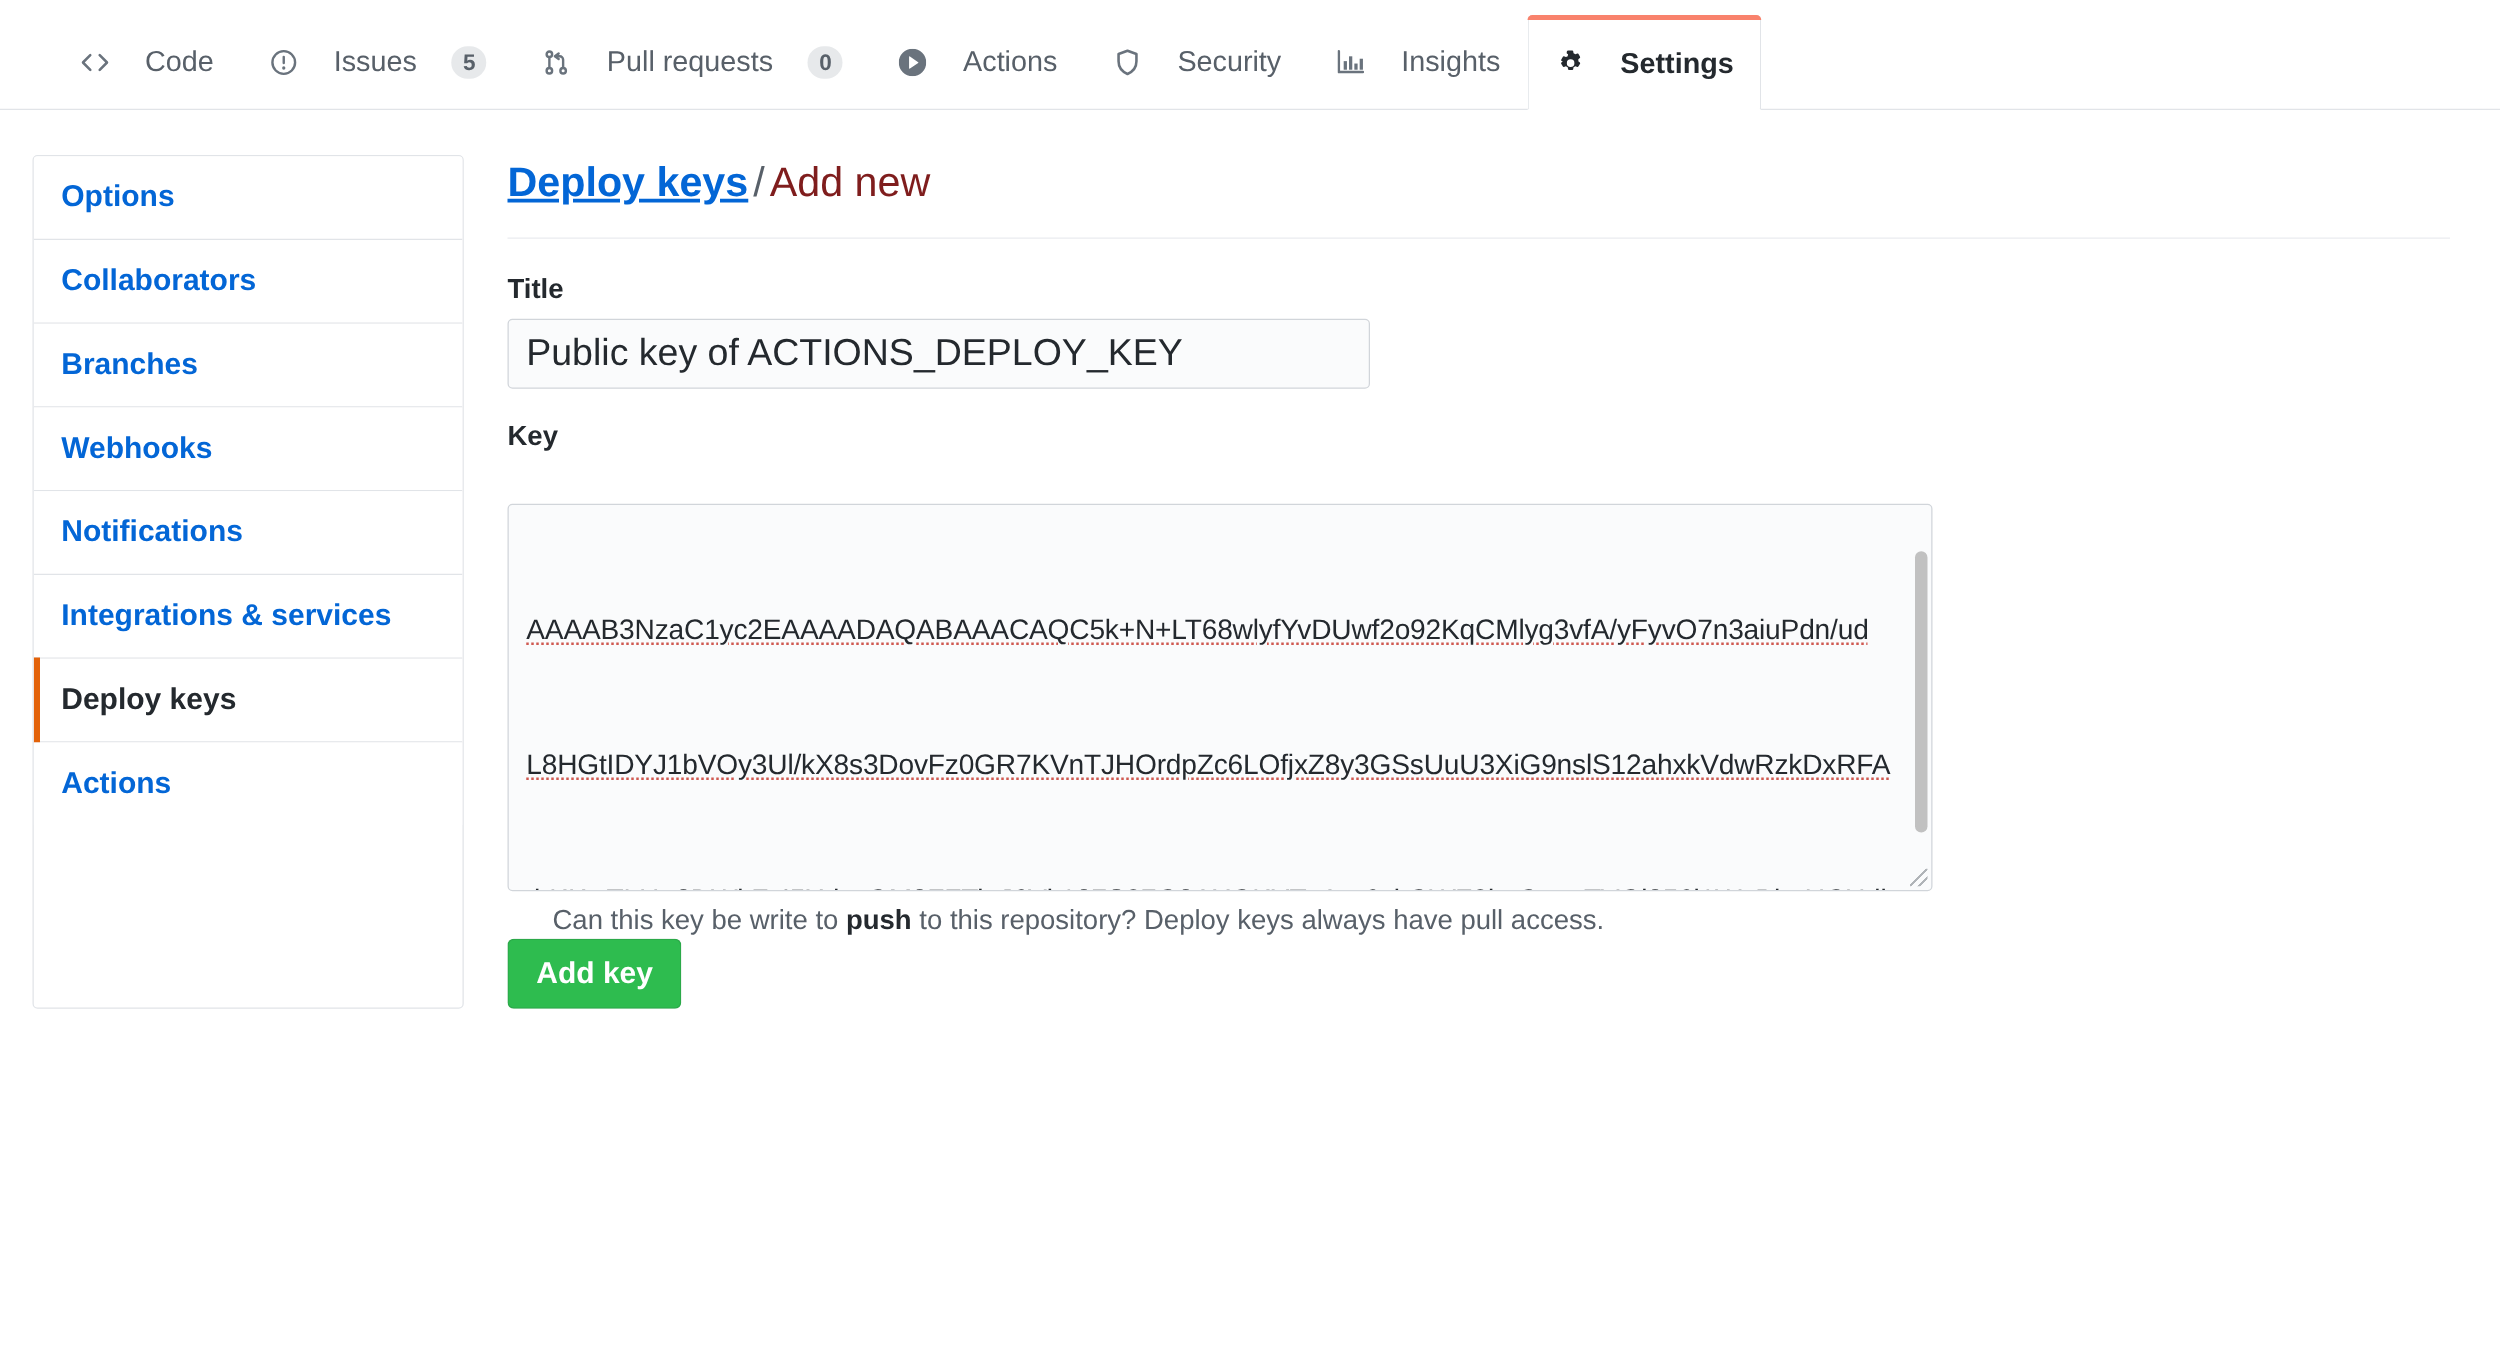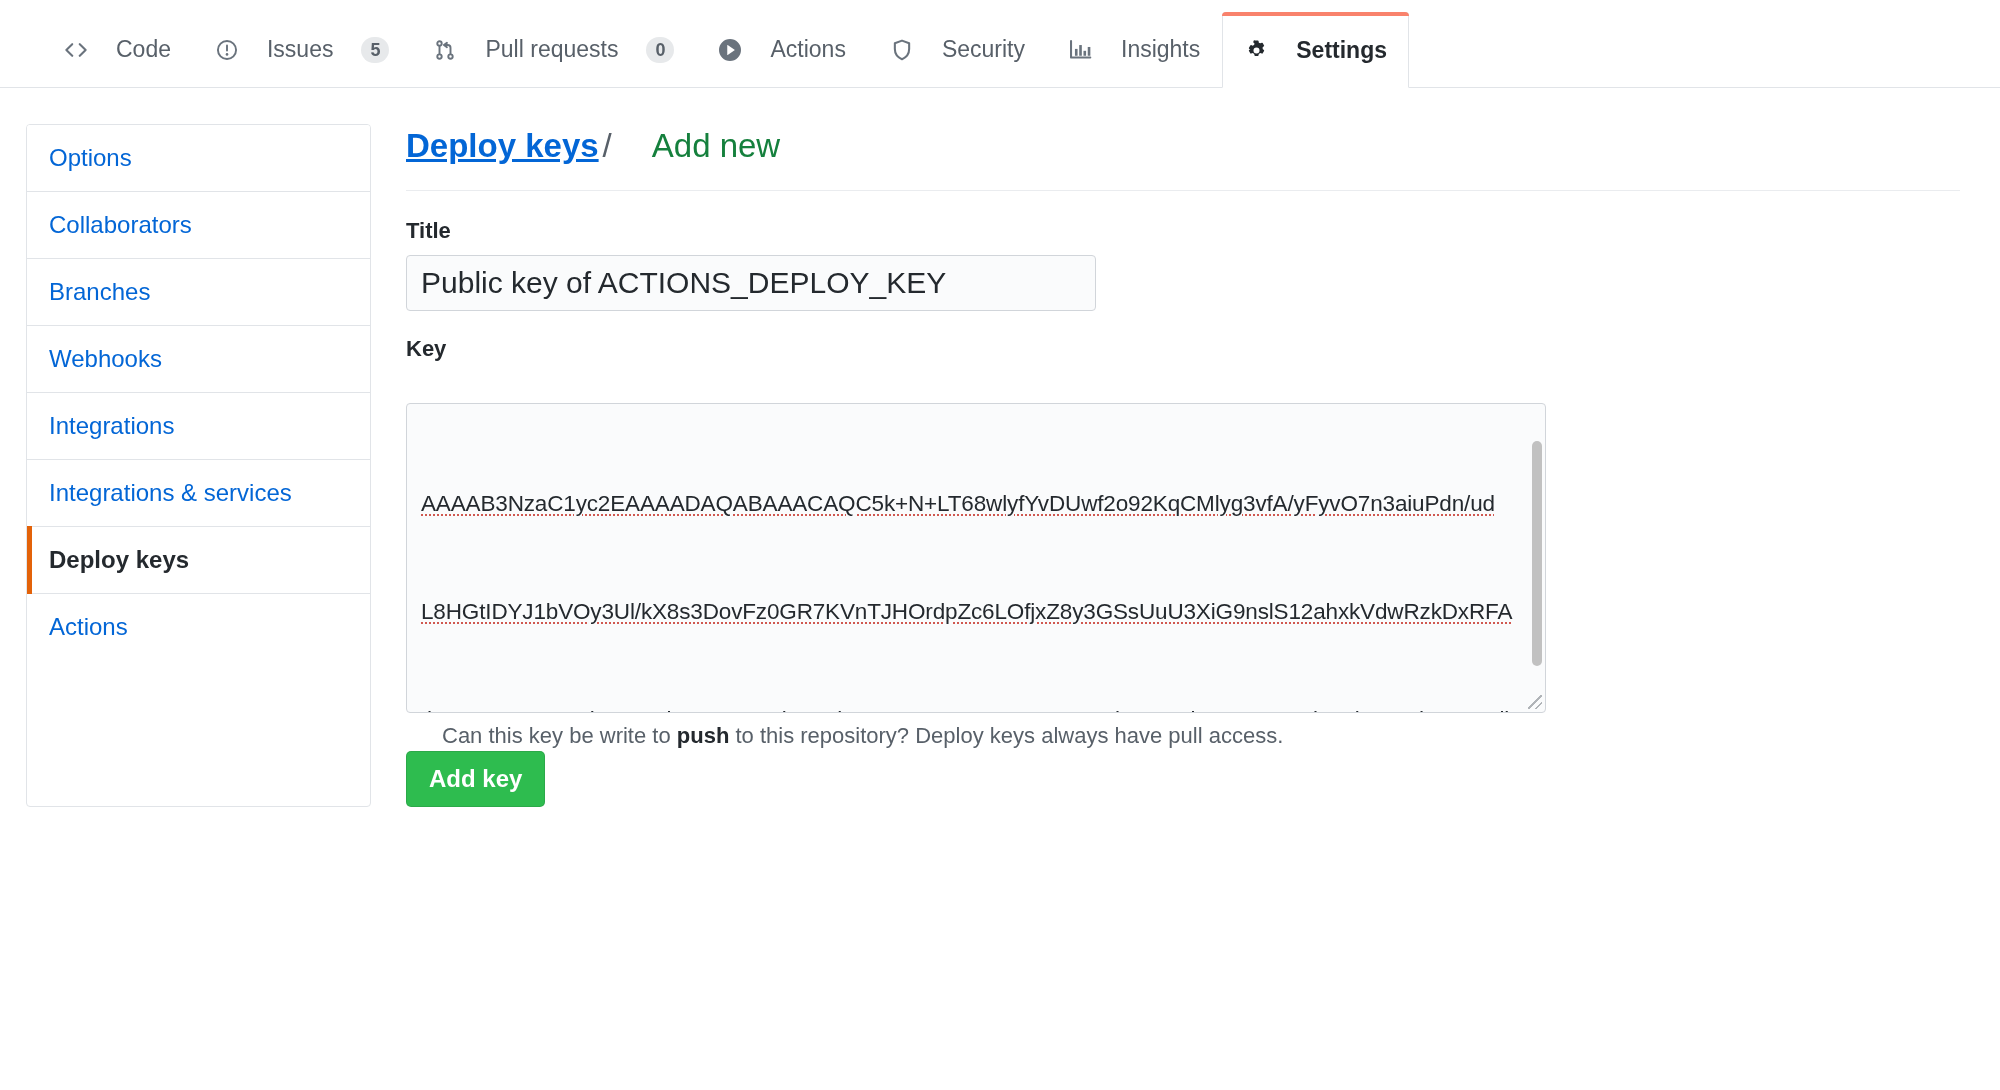--- a/index.html
+++ b/index.html
@@ -94,20 +94,21 @@
   }
   .side-item {
     position: relative;
     padding: 17px 22px;
     font-size: 24px;
     line-height: 32px;
     color: #0366d6;
     border-bottom: 1px solid #e1e4e8;
     background: #ffffff;
     white-space: nowrap;
+    font-weight: bold;
   }
   .side-item:last-child { border-bottom: none; }
   .side-item.active {
     color: #24292e;
     font-weight: bold;
   }
   .side-item.active::before {
     content: "";
     position: absolute;
     left: 0; top: -1px; bottom: -1px;
@@ -124,21 +125,21 @@
   .breadcrumb {
     font-size: 33px;
     line-height: 44px;
     font-weight: normal;
     padding-bottom: 22px;
     border-bottom: 1px solid #eaecef;
     margin: 0 0 26px 0;
   }
   .breadcrumb .crumb-link { color: #0366d6; font-weight: bold; }
   .breadcrumb .crumb-sep  { color: #586069; padding: 0 4px; }
-  .breadcrumb .crumb-cur  { color: #15803d; margin-left: 36px; }
+  .breadcrumb .crumb-cur  { color: #7f1d1d; }
 
   .field-label {
     display: block;
     font-size: 22px;
     font-weight: bold;
     line-height: 28px;
     margin: 14px 0 10px 0;
     color: #24292e;
   }
   .text-input {
@@ -356,21 +357,21 @@
     <div class="side-item">
       <span>Collaborators</span>
     </div>
     <div class="side-item">
       <span>Branches</span>
     </div>
     <div class="side-item">
       <span>Webhooks</span>
     </div>
     <div class="side-item">
-      <span>Integrations</span>
+      <span>Notifications</span>
     </div>
     <div class="side-item">
       <span>Integrations &amp; services</span>
     </div>
     <div class="side-item active">
       <span>Deploy keys</span>
     </div>
     <div class="side-item">
       <span>Actions</span>
     </div>

